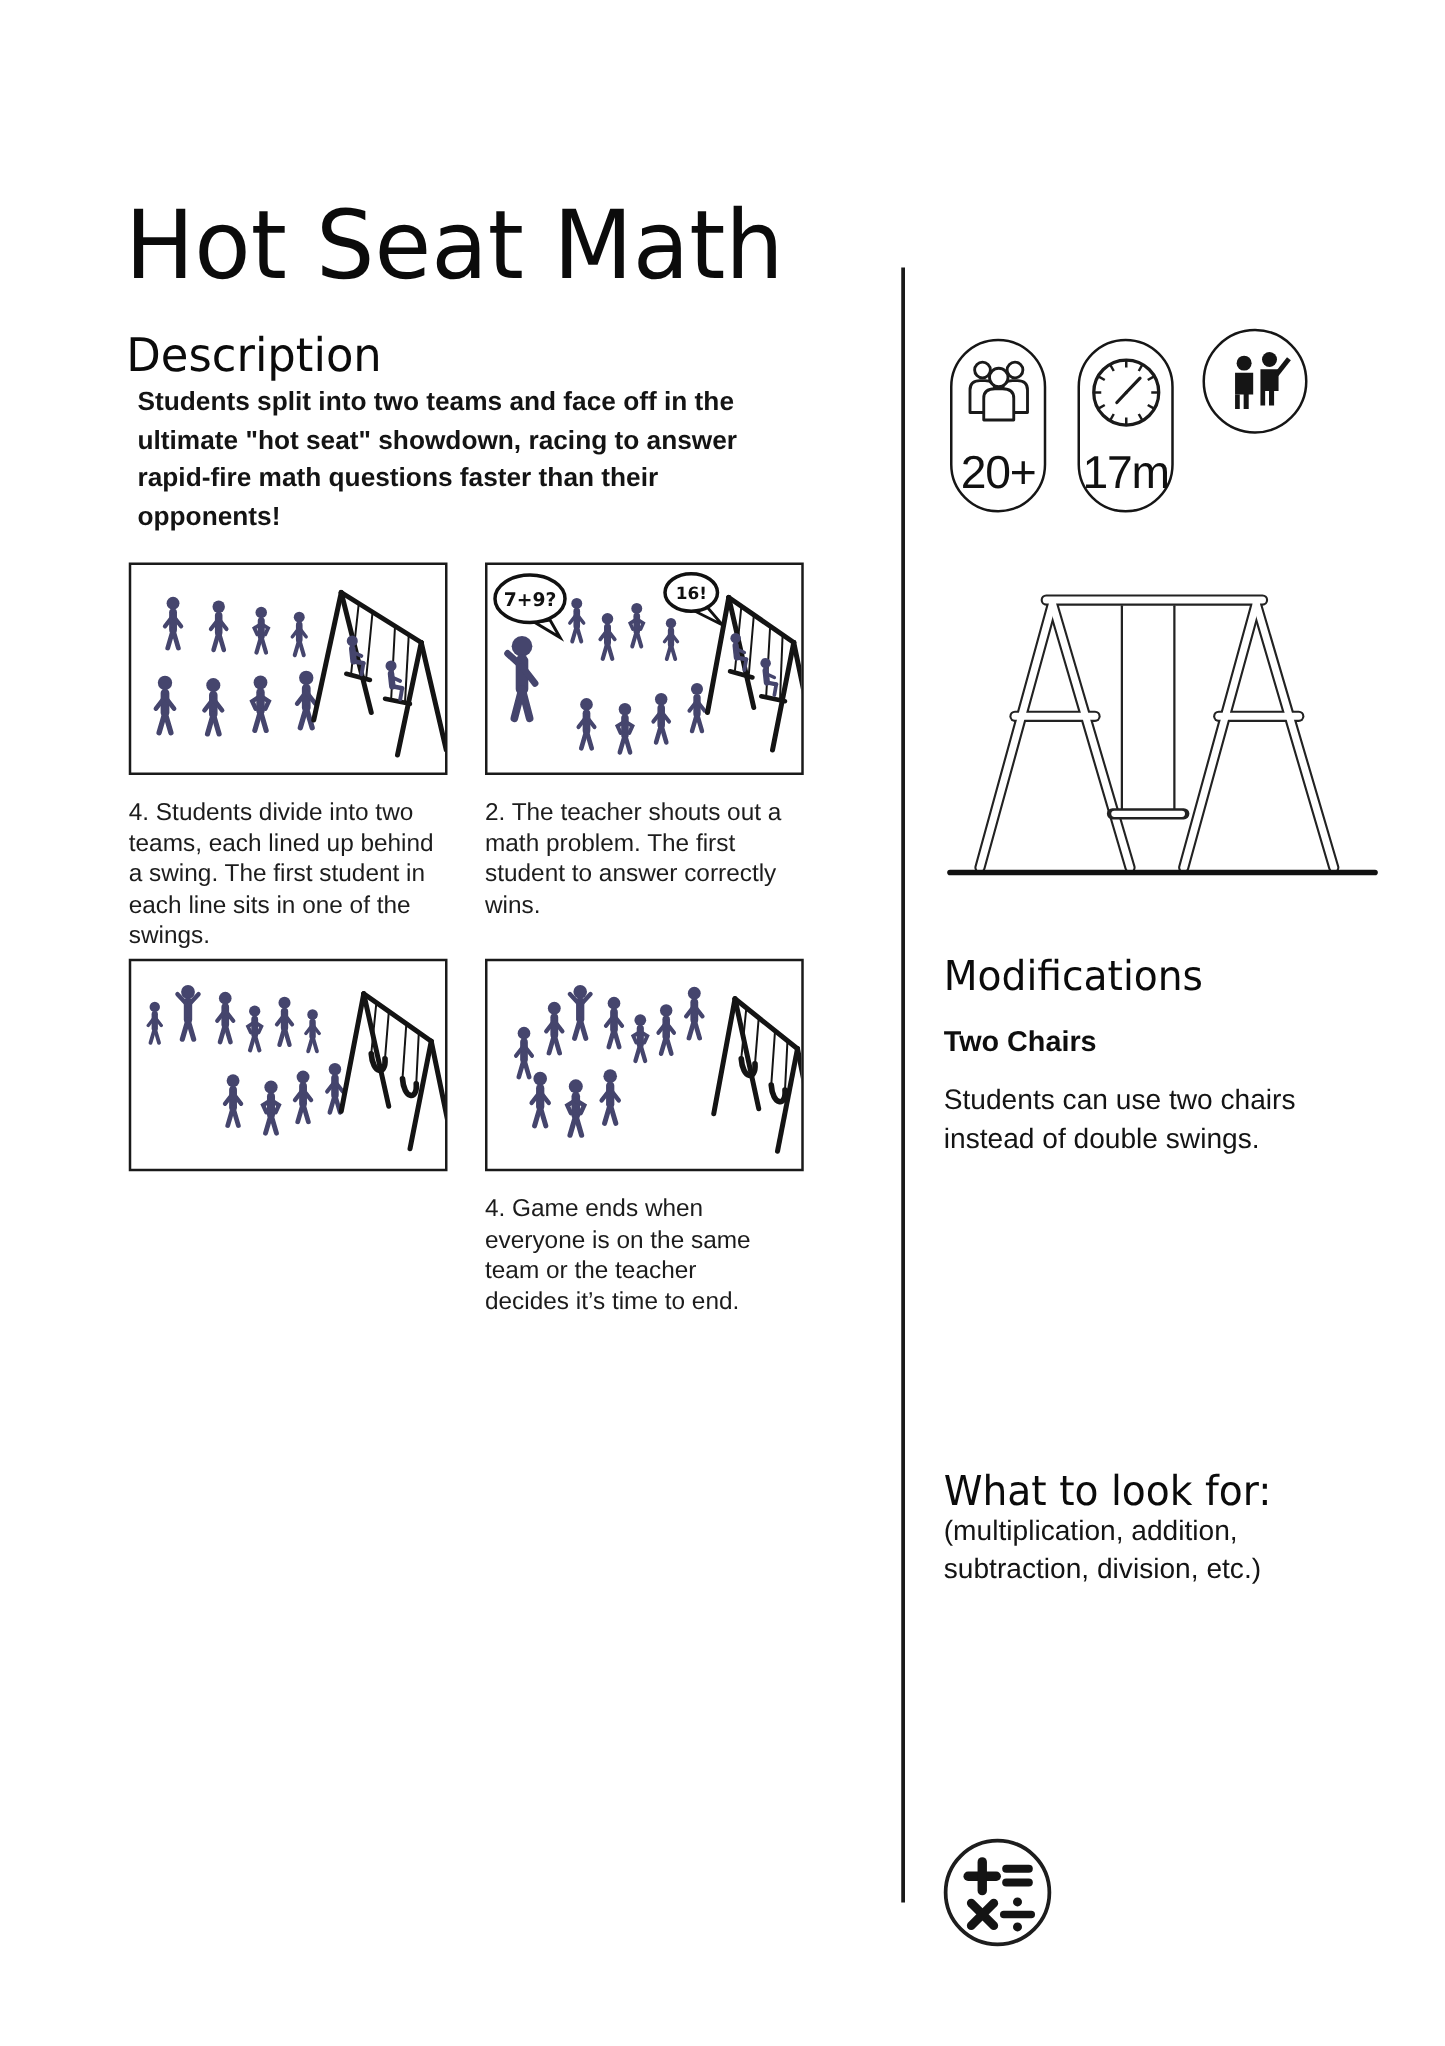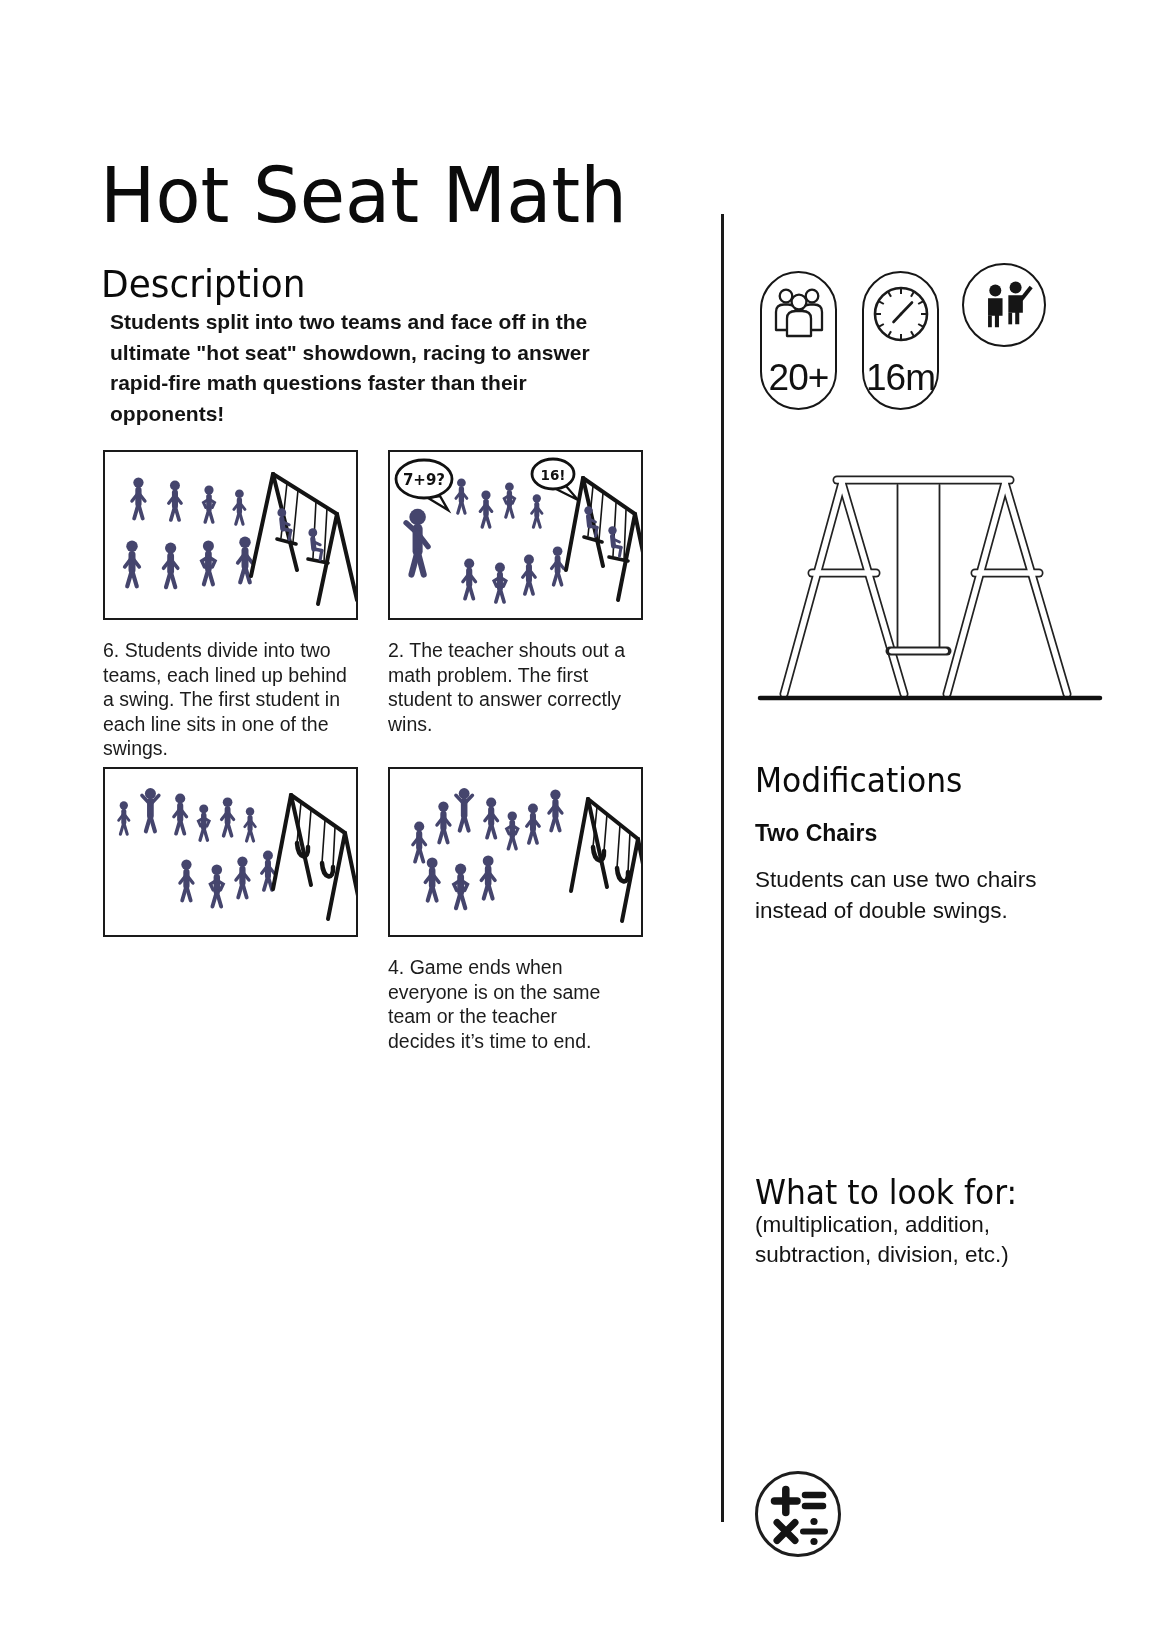--- a/index.html
+++ b/index.html
@@ -175,21 +175,21 @@
         <text class="bubble-text" x="34" y="33" font-size="15" text-anchor="middle">7+9?</text>
       </g>
       <g>
         <path d="M176 34 L188 48 L164 36 Z" fill="#fff" stroke="#111" stroke-width="2.2"></path>
         <ellipse cx="163" cy="22" rx="21" ry="15" fill="#fff" stroke="#111" stroke-width="2.8"></ellipse>
         <text class="bubble-text" x="163" y="27.5" font-size="13.5" text-anchor="middle">16!</text>
       </g>
     </svg>
   </div>
 
-  <p class="caption c1">6. Students divide into two teams, each lined up behind a swing. The first student in each line sits in one of the swings.</p>
+  <p class="caption c1">4. Students divide into two teams, each lined up behind a swing. The first student in each line sits in one of the swings.</p>
   <p class="caption c2">2. The teacher shouts out a math problem. The first student to answer correctly wins.</p>
 
   <div class="panel p3">
     <svg viewBox="0 0 251 166">
       <g color="#45456d">
         <use href="#fig-stand" transform="translate(8,32) scale(0.9)"></use>
         <use href="#fig-cheer" transform="translate(31,18) scale(1.2)"></use>
         <use href="#fig-stand" transform="translate(62,24) scale(1.1)"></use>
         <use href="#fig-hips" transform="translate(87,35) scale(0.98)"></use>
         <use href="#fig-stand" transform="translate(110,28) scale(1.05)"></use>
@@ -276,21 +276,21 @@
         <path d="M8 42.7 L12.8 40"></path>
           <path d="M47.2 20 L52 17.3"></path>
         <path d="M17.3 52 L20 47.2"></path>
           <path d="M40 12.8 L42.7 8"></path>
       </g>
       <g stroke="#1a1a1a" stroke-width="2.6" stroke-linecap="round">
         <path d="M30 30 L41 18.5"></path>
         <path d="M30 30 L22.5 38"></path>
       </g>
     </svg>
-    <div class="num">16m</div>
+    <div class="num">17m</div>
   </div>
 
   <div class="round-badge">
     <svg width="58" height="58" viewBox="0 0 60 60">
       <g fill="#151515">
         <circle cx="21" cy="15" r="6.2"></circle>
         <path d="M13.5 23 L28.5 23 L28.5 41 L24.8 41 L24.8 53 L20.6 53 L20.6 41 L13.5 41 Z"></path>
         <path d="M17.4 41 L17.4 53 L13.5 53 L13.5 41 Z"></path>
         <circle cx="42" cy="12" r="6.2"></circle>
         <path d="M34.5 20 L49.5 20 L49.5 38 L45.8 38 L45.8 50 L41.6 50 L41.6 38 L34.5 38 Z"></path>

